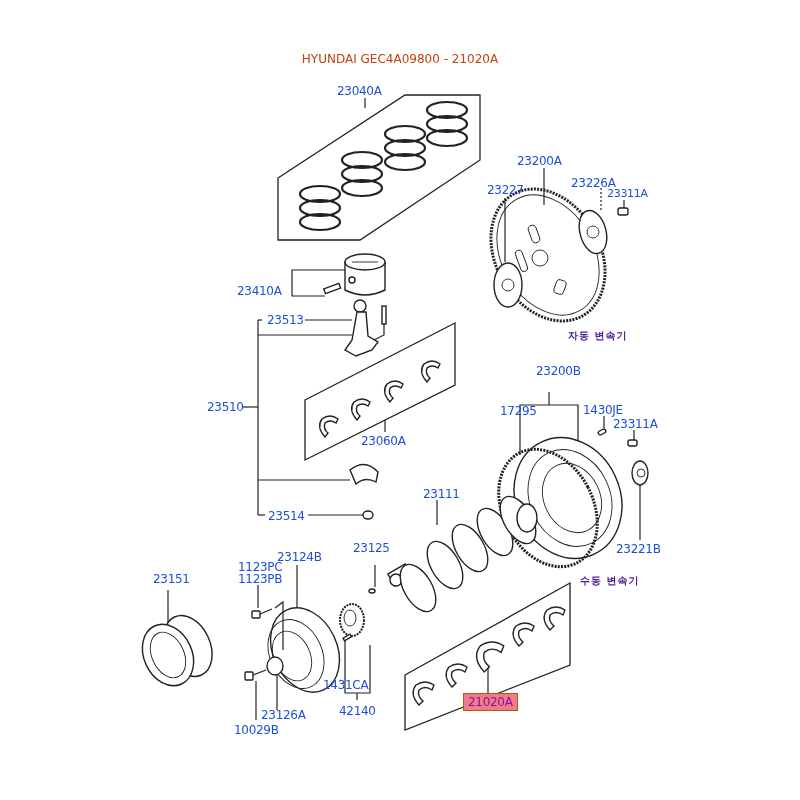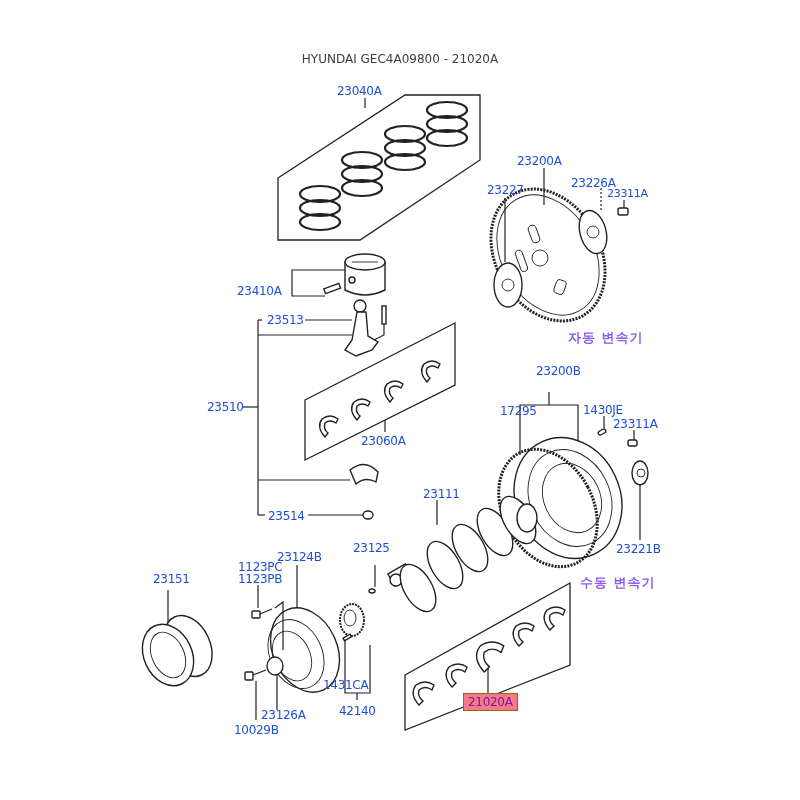--- a/index.html
+++ b/index.html
@@ -1,20 +1,20 @@
 <!DOCTYPE html>
 <html><head>
 <meta charset="utf-8">
 <style>
   html, body { margin:0; padding:0; background:#ffffff; }
   body { width:800px; height:800px; position:relative; overflow:hidden; font-family:"DejaVu Sans", sans-serif; }
   #diagram { position:absolute; left:0; top:0; width:800px; height:800px; }
-  .title { position:absolute; left:0; width:800px; top:52px; text-align:center; font-size:12px; color:#404040; }
+  .title { position:absolute; left:0; width:800px; top:52px; text-align:center; font-size:12px; color:#c2410c; }
   .lbl { position:absolute; font-size:12px; color:#1d4ed8; letter-spacing:-0.3px; white-space:nowrap; line-height:14px; cursor:pointer; }
-  .kor { position:absolute; font-size:13px; color:#8b5cf6; white-space:nowrap; font-weight:bold; letter-spacing:1px; }
+  .kor { position:absolute; font-size:10px; color:#4c1d95; white-space:nowrap; font-weight:bold; letter-spacing:1px; }
   .hl { background:#f47a8a; border:1px solid #a16207; color:#7a1a9a; padding:1px 4px; }
   svg .ln { stroke:#222; stroke-width:1.2; fill:none; }
   svg .part { stroke:#222; stroke-width:1.4; fill:#fff; }
   svg .thin { stroke:#222; stroke-width:0.9; fill:none; }
 </style>
 </head>
 <body>
 
 <div class="title">HYUNDAI GEC4A09800 - 21020A</div>
 

